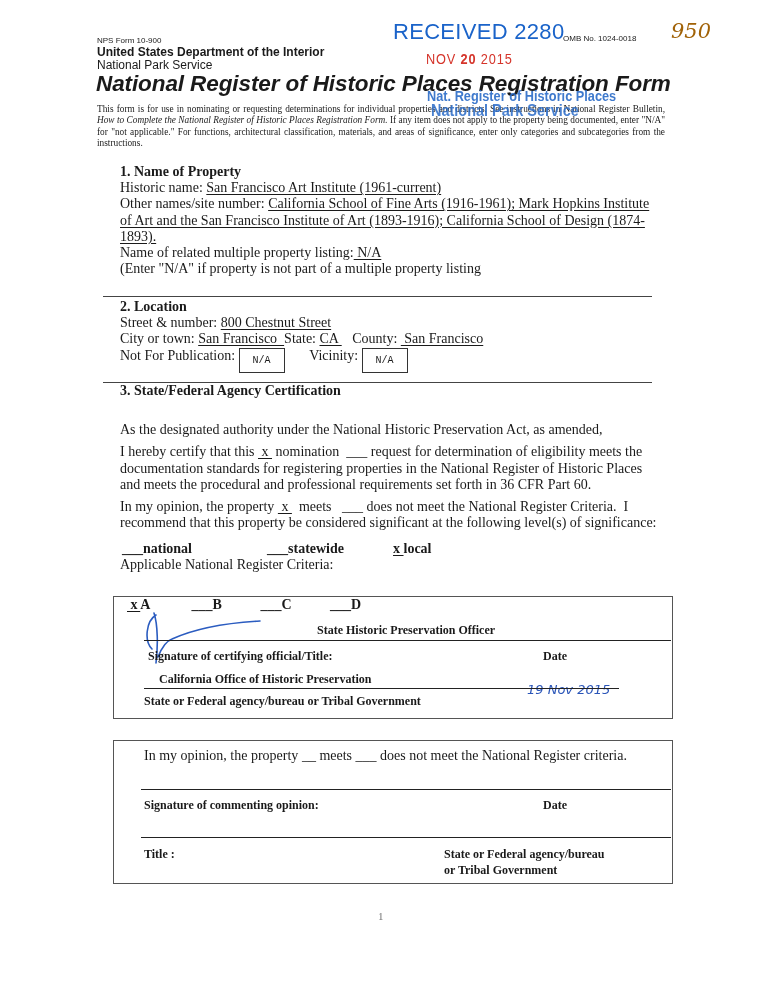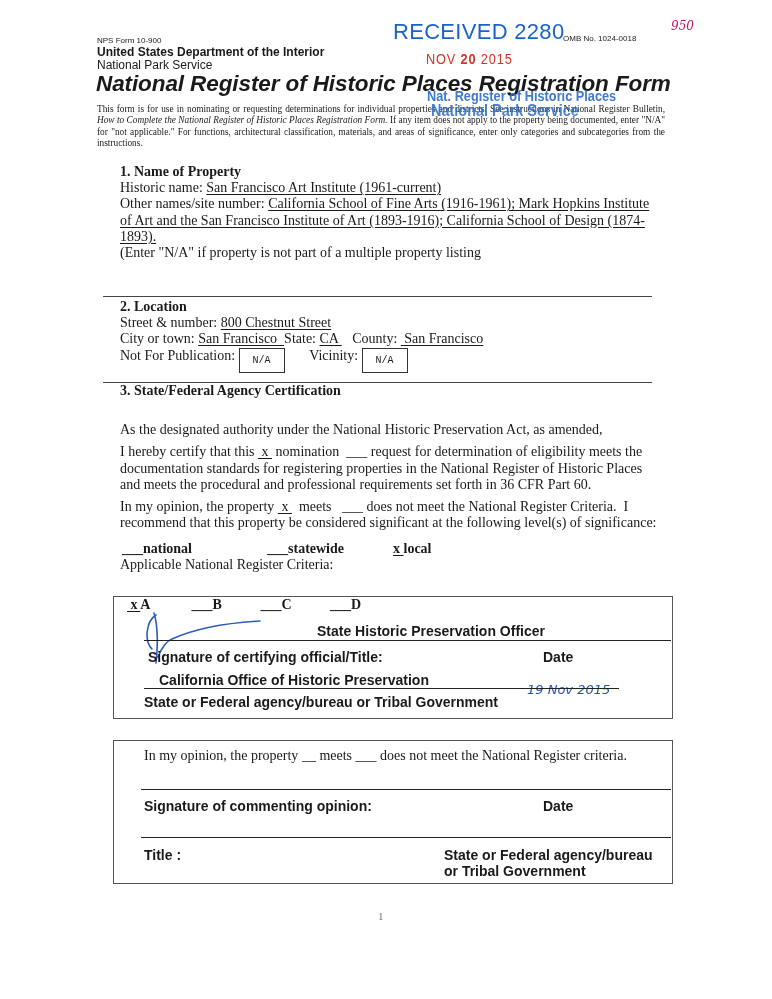--- a/index.html
+++ b/index.html
@@ -9,21 +9,21 @@
   .serif { font-family: "Liberation Serif", serif; }
   .mono { font-family: "Liberation Mono", monospace; }
 
   #form-number { left: 97px; top: 36px; font-size: 8px; }
   #dept { left: 97px; top: 45px; font-size: 12px; font-weight: bold; }
   #nps { left: 97px; top: 58px; font-size: 12px; }
   #form-title { left: 96px; top: 71px; font-size: 22.5px; font-weight: bold; letter-spacing: -0.1px; white-space: nowrap; font-style: italic; }
 
   #stamp-received { left: 393px; top: 19px; font-size: 22px; color: #1a63c9; letter-spacing: 0.3px; white-space: nowrap; }
   #omb { left: 563px; top: 34px; font-size: 8px; }
-  #handwritten-number { left: 671px; top: 19px; font-size: 12px; font-style: italic; color: #be185d; font-family: "DejaVu Serif", serif; }
+  #handwritten-number { left: 671px; top: 19px; font-size: 21px; font-style: italic; color: #a16207; font-family: "DejaVu Serif", serif; }
   #stamp-date { left: 426px; top: 50px; font-size: 15px; color: #d5342a; font-family: "Liberation Sans Narrow", "Liberation Sans", sans-serif; letter-spacing: 1px; transform: scaleX(0.85); transform-origin: left; }
   #stamp-date b { font-weight: bold; }
   #stamp-nat { left: 427px; top: 87px; font-size: 15px; color: #2b6cc8; transform: scaleX(0.85); transform-origin: left; white-space: nowrap; opacity: 0.9; font-weight: bold;}
   #stamp-nps { left: 431px; top: 101px; font-size: 17px; color: #2b6cc8; transform: scaleX(0.85); transform-origin: left; white-space: nowrap; opacity: 0.85; font-weight: bold;}
 
   #intro { left: 97px; top: 104px; width: 568px; font-size: 9.3px; line-height: 11.4px; text-align: justify; }
   #intro i { }
 
   .sec-title { font-size: 14px; font-weight: bold; }
   .line { font-size: 14px; line-height: 16.3px; white-space: nowrap; }
@@ -45,21 +45,21 @@
 
   #levels { left: 122px; top: 541px; font-size: 14px; font-weight: bold; white-space: nowrap; }
   #criteria-label { left: 120px; top: 557px; font-size: 14px; }
   #criteria { left: 120px; top: 581px; font-size: 14px; font-weight: bold; white-space: nowrap; }
 
   .box { position: absolute; border: 1.3px solid #555; }
   #cert-box { left: 113px; top: 596px; width: 558px; height: 121px; }
   #comment-box { left: 113px; top: 740px; width: 558px; height: 142px; }
 
   .boxline { position: absolute; height: 0; border-top: 1.8px solid #222; }
-  .bt { position: absolute; font-family: Liberation Sans, sans-serif; font-size: 14px; font-weight: bold; white-space: nowrap; }
+  .bt { position: absolute; font-family: Liberation Serif, serif; font-size: 12px; font-weight: bold; white-space: nowrap; }
   .bn { position: absolute; font-family: "Liberation Serif", serif; font-size: 14px; white-space: nowrap; }
 
   #page-number { left: 378px; top: 910px; font-size: 11px; color: #777; }
   .hand { font-family: "DejaVu Sans", sans-serif; color: #2a55b8; font-size: 13px; font-style: italic; margin-top: 14px; }
 </style>
 </head>
 <body>
 
 <div id="form-number" class="abs sans">NPS Form 10-900</div>
 <div id="dept" class="abs sans">United States Department of the Interior</div>
@@ -73,20 +73,21 @@
 
 <div id="intro" class="abs serif"><span>This form is for use in nominating or requesting determinations for individual properties and districts. See instructions in National Register Bulletin, </span><i>How to Complete the National Register of Historic Places Registration Form.</i><span> If any item does not apply to the property being documented, enter "N/A" for "not applicable." For functions, architectural classification, materials, and areas of significance, enter only categories and subcategories from the instructions.</span></div>
 
 <div id="stamp-nat" class="abs sans">Nat. Register of Historic Places</div>
 <div id="stamp-nps" class="abs sans">National Park Service</div>
 
 <div id="sec1" class="abs serif">
   <div class="sec-title">1.   Name of Property</div>
   <div class="line"><span>Historic name:  </span><span class="u">San Francisco Art Institute (1961-current)</span></div>
   <div class="line"><span>Other names/site number: </span><span class="u">California School of Fine Arts (1916-1961); Mark Hopkins Institute of Art and the San Francisco Institute of Art (1893-1916); California School of Design (1874-1893).</span></div>
+  <div class="line"><span>Name of related multiple property listing:</span><span class="u"> N/A</span></div>
   <div class="line">(Enter "N/A" if property is not part of a multiple property listing</div>
 </div>
 
 <div id="hr1" class="hr"></div>
 
 <div id="sec2" class="abs serif">
   <div class="sec-title">2.   Location</div>
   <div class="line"><span>Street &amp; number: </span><span class="u">800 Chestnut Street</span></div>
   <div class="line" style="white-space:pre;"><span>City or town: </span><span class="u">San Francisco  </span><span>State: </span><span class="u">CA </span>   <span>County: </span><span class="u"> San Francisco</span></div>
   <div class="line" style="margin-top:-4px;"><span>Not For Publication:</span> <span class="na-box mono">N/A</span>&nbsp;&nbsp;&nbsp;&nbsp;&nbsp;&nbsp;&nbsp;<span>Vicinity:</span> <span class="na-box mono">N/A</span></div>

